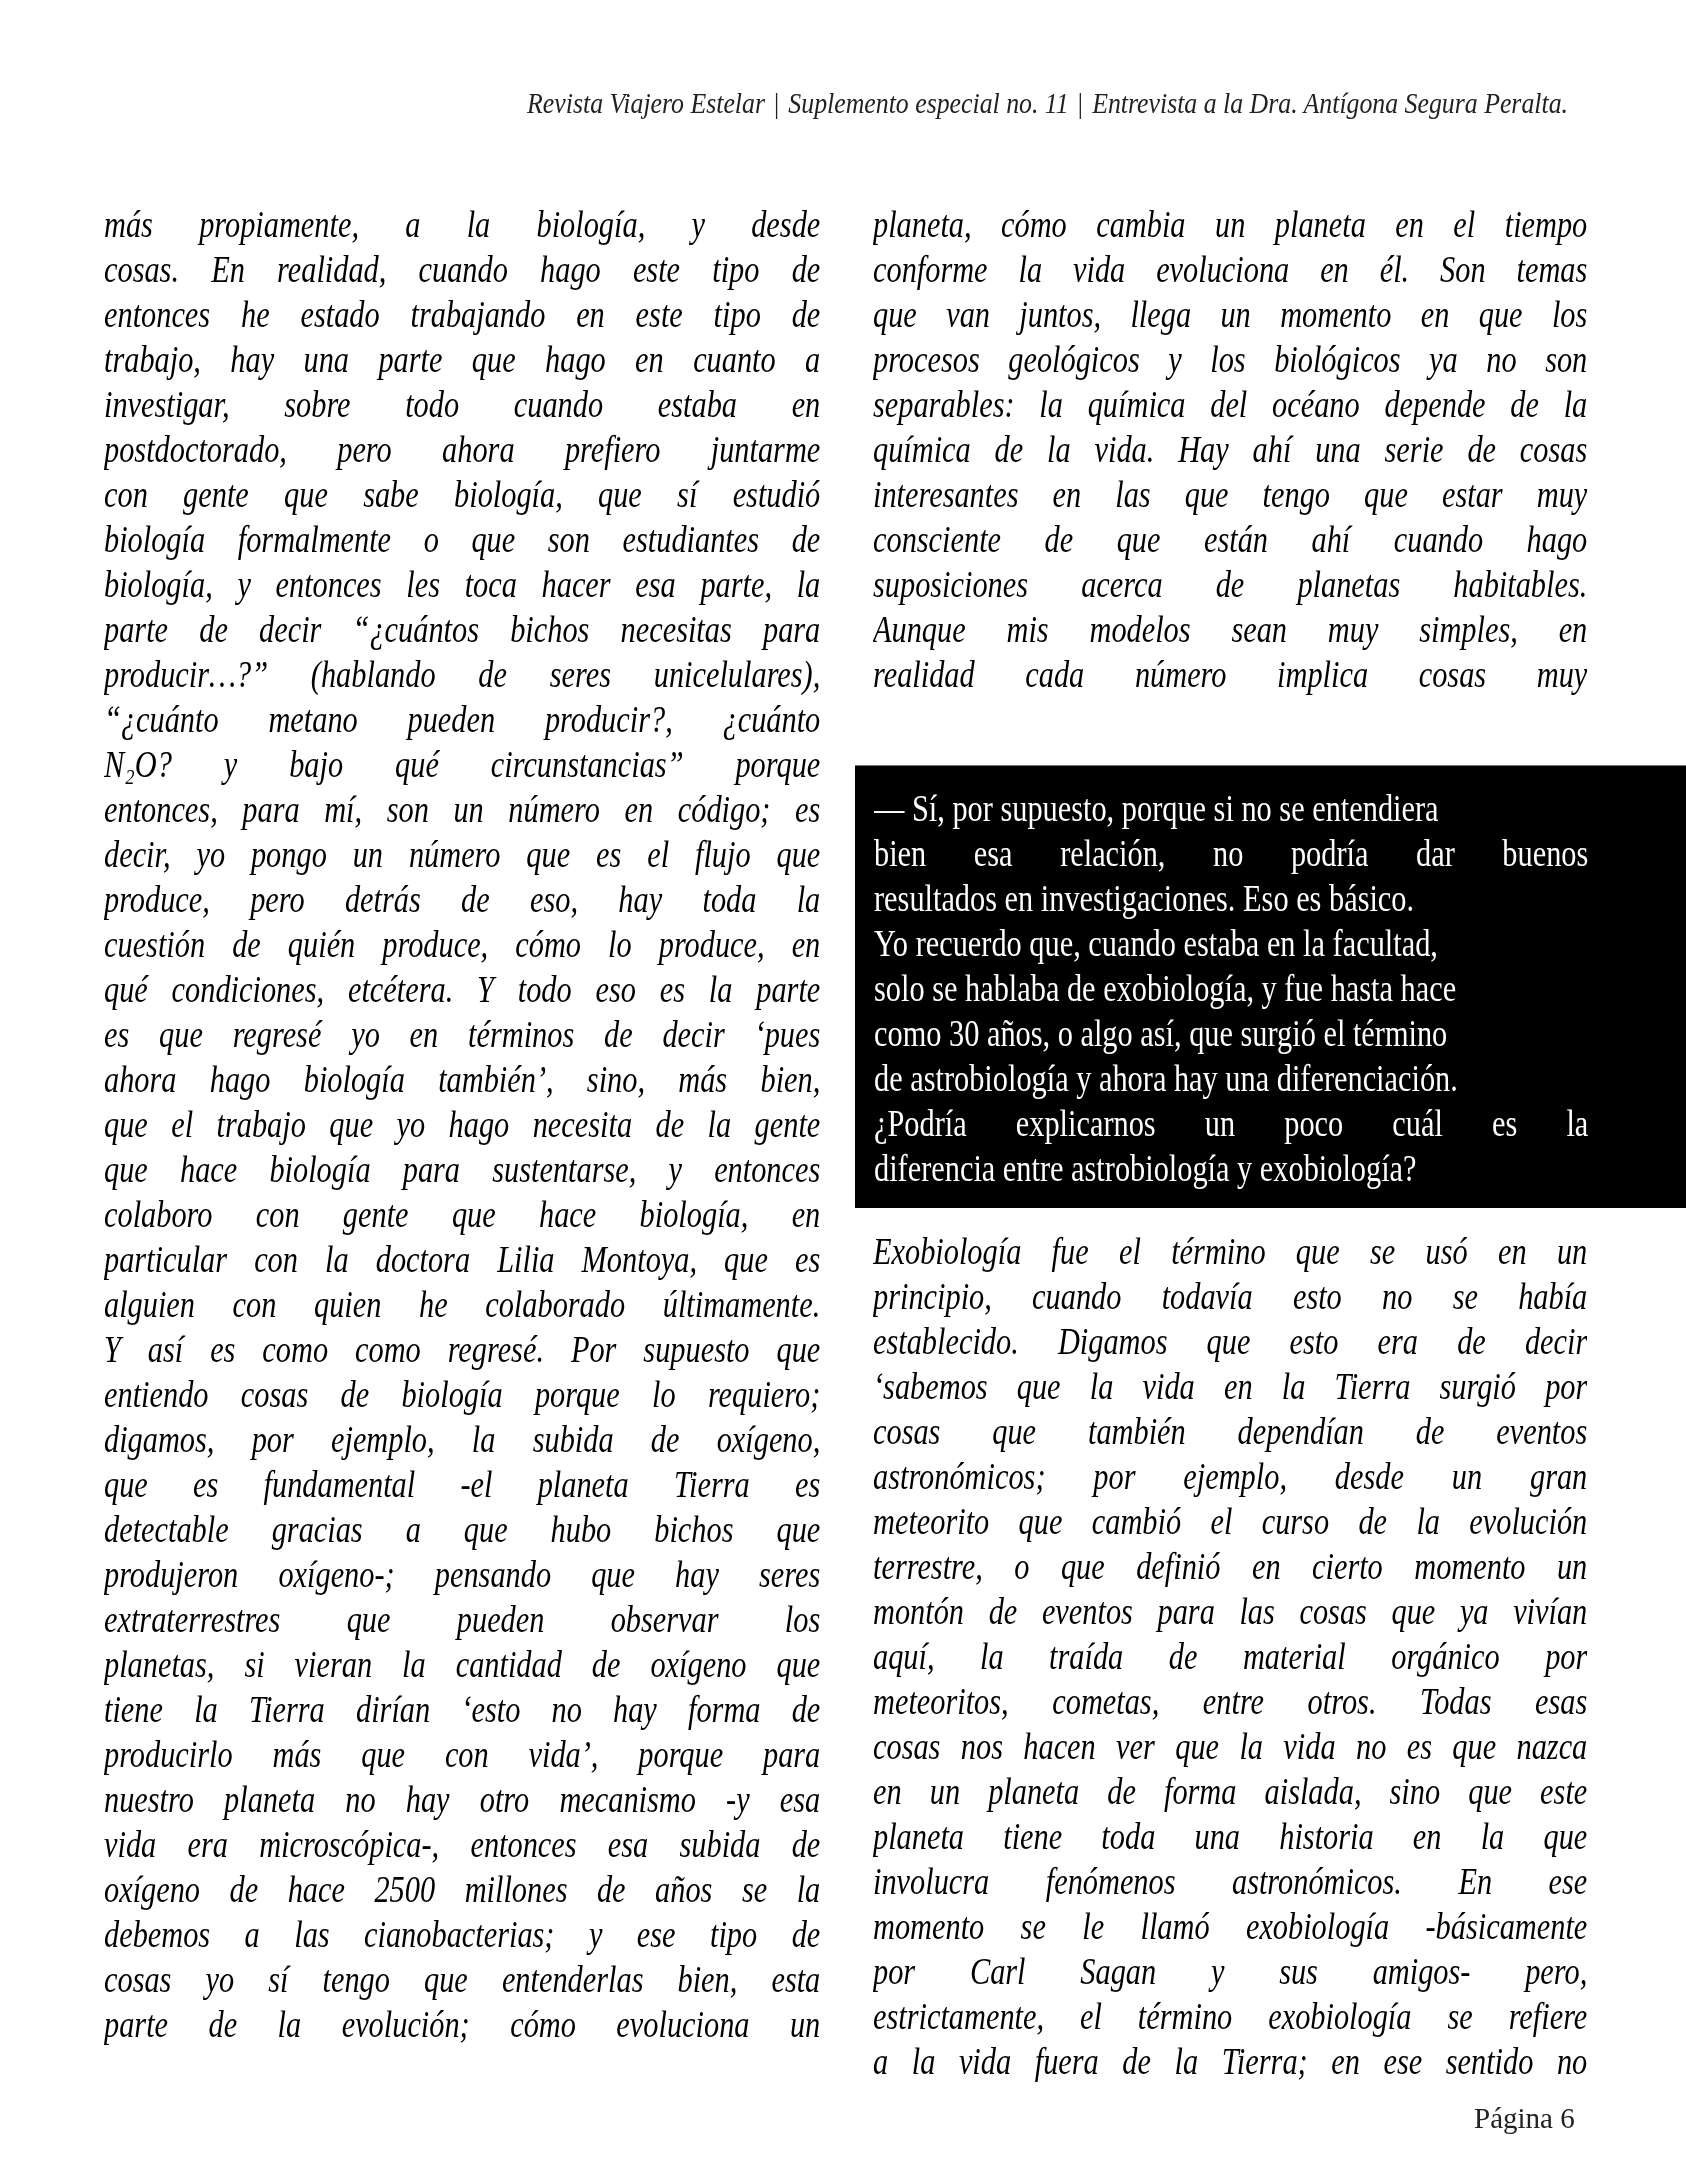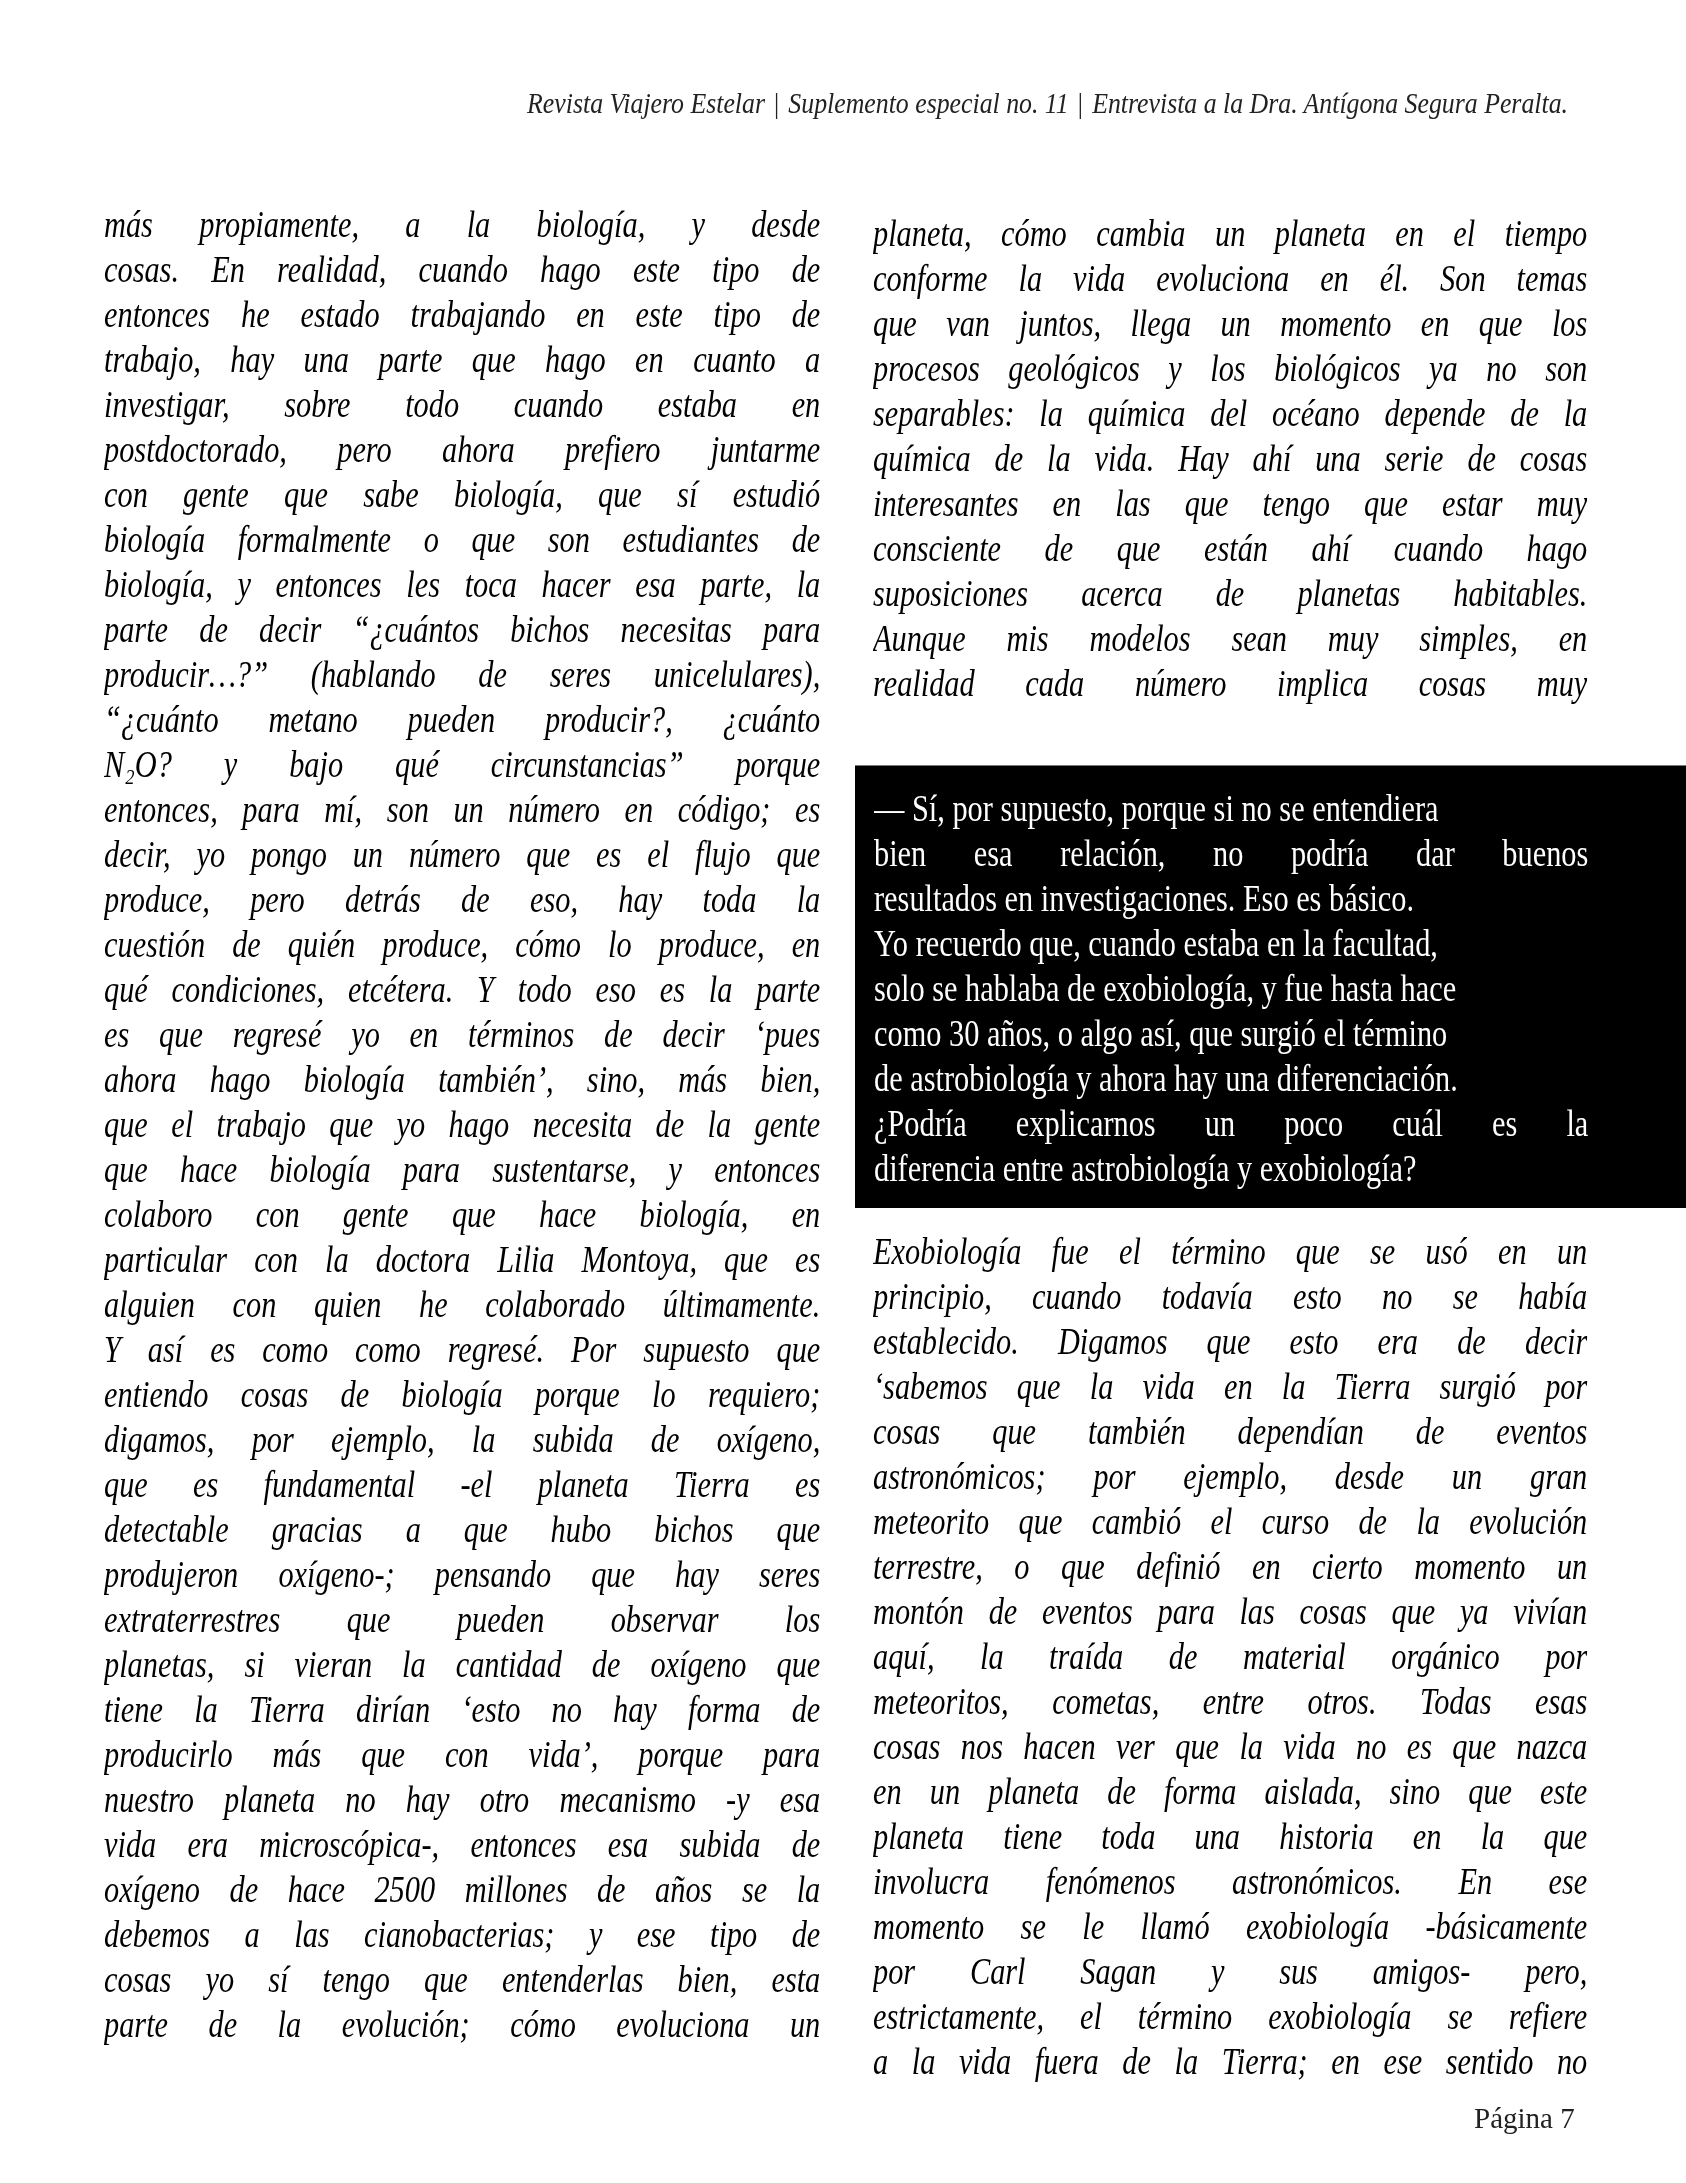--- a/index.html
+++ b/index.html
@@ -6,21 +6,21 @@
   body { width: 1687px; height: 2183px; position: relative; overflow: hidden; font-family: "Liberation Serif", serif; color: #000; }
   .running-header {
     position: absolute; top: 83px; left: 0; width: 1568px; text-align: right;
     font-style: italic; font-size: 30px; line-height: 40px; color: #222;
     transform: scaleX(0.86); transform-origin: right center;
     white-space: nowrap;
   }
   .running-header .sep { display: inline-block; margin: 0 10.6px; font-style: normal; }
   .col { position: absolute; font-style: italic; }
   .col-left { left: 104px; top: 202px; width: 716px; }
-  .col-right-top { left: 873px; top: 202px; width: 714px; margin-top: 9px; }
+  .col-right-top { left: 873px; top: 202px; width: 714px; }
   .col-right-bottom { left: 873px; top: 1229px; width: 714px; }
   .line {
     display: block; height: 45px; line-height: 45px;
     font-size: 37px; white-space: nowrap; overflow: visible;
   }
   .line .inner {
     display: inline-block; width: 122%; text-align: justify; text-align-last: justify;
     transform: scaleX(0.82); transform-origin: left center; white-space: normal;
     height: 45px; overflow: hidden;
   }
@@ -129,14 +129,14 @@
     <span class="line"><span class="inner">cosas nos hacen ver que la vida no es que nazca</span></span>
     <span class="line"><span class="inner">en un planeta de forma aislada, sino que este</span></span>
     <span class="line"><span class="inner">planeta tiene toda una historia en la que</span></span>
     <span class="line"><span class="inner">involucra fenómenos astronómicos. En ese</span></span>
     <span class="line"><span class="inner">momento se le llamó exobiología -básicamente</span></span>
     <span class="line"><span class="inner">por Carl Sagan y sus amigos- pero,</span></span>
     <span class="line"><span class="inner">estrictamente, el término exobiología se refiere</span></span>
     <span class="line"><span class="inner">a la vida fuera de la Tierra; en ese sentido no</span></span>
   </div>
 
-<div class="page-number">Página 7</div>
+<div class="page-number">Página 6</div>
 
 
 </body></html>

